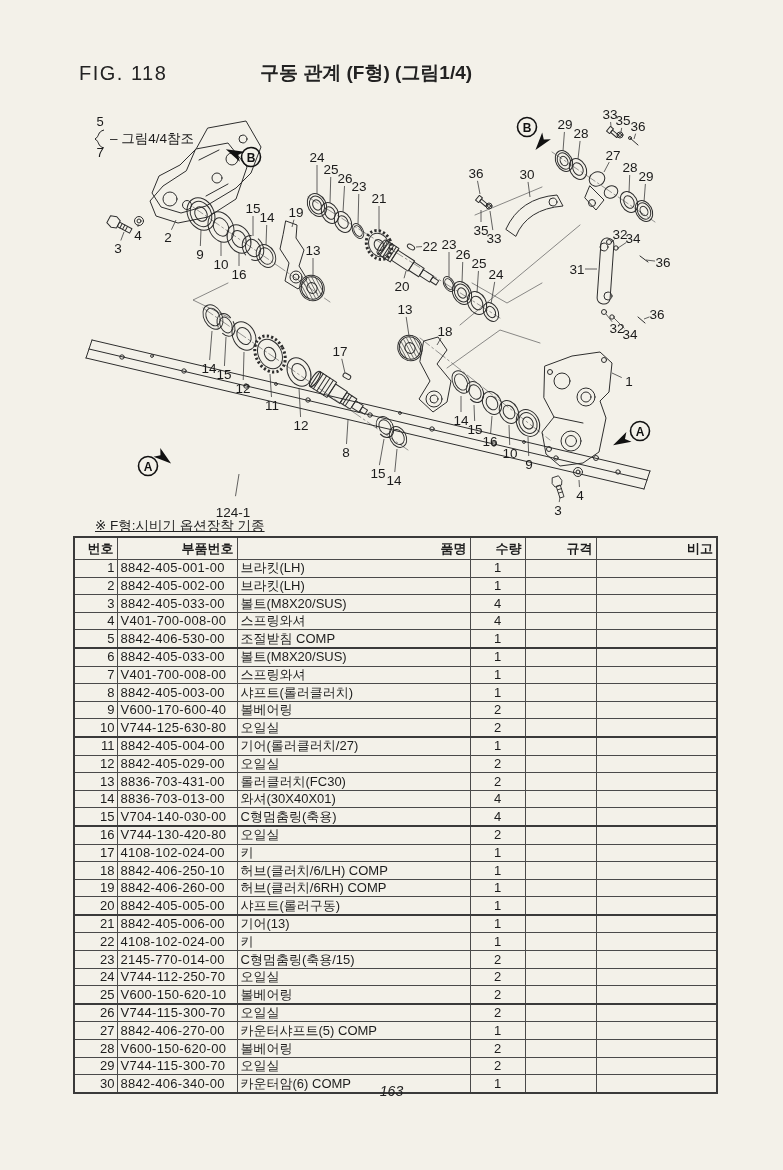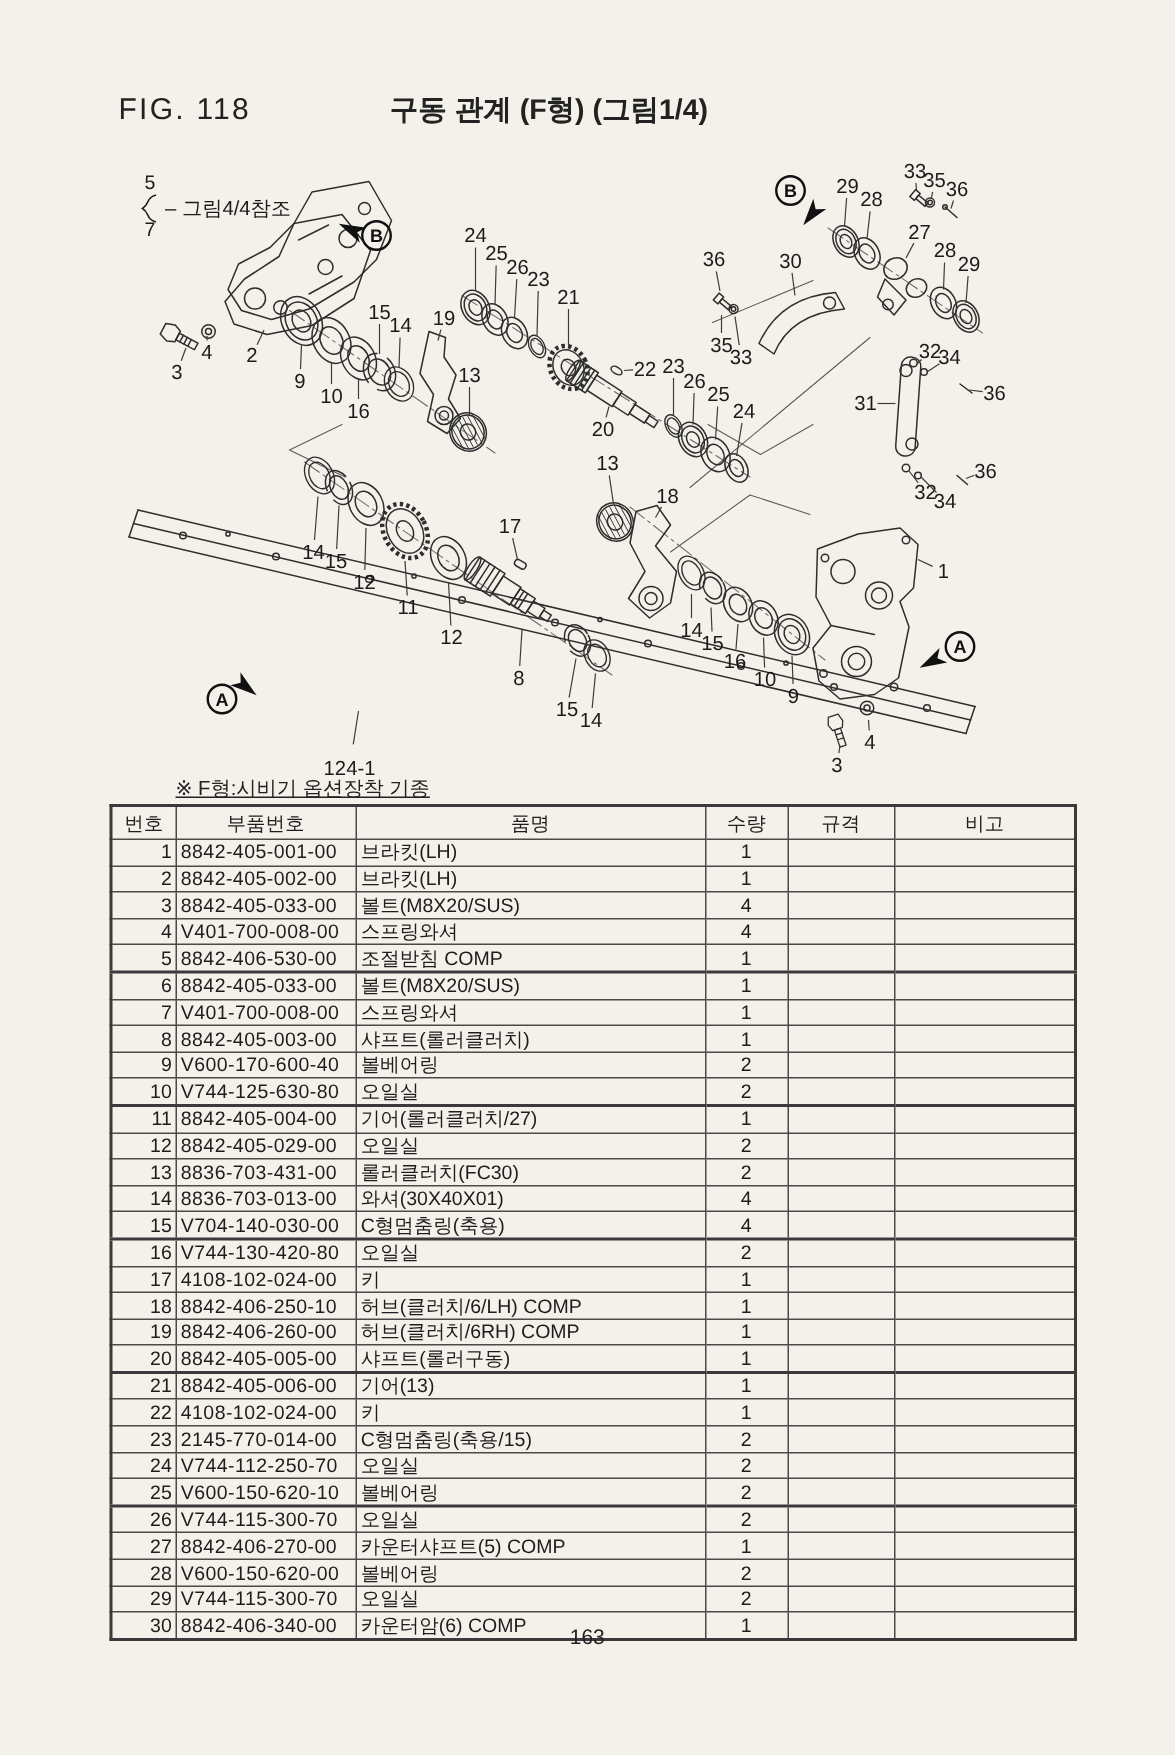--- a/index.html
+++ b/index.html
@@ -4,38 +4,38 @@
 <style>
   html,body{margin:0;padding:0;}
   body{
     width:783px;height:1170px;position:relative;overflow:hidden;
     background:#f3f1e9;color:#222;
     font-family:"Liberation Sans","DejaVu Sans",sans-serif;
   }
   .fig-label{position:absolute;left:79px;top:62px;font-size:20px;letter-spacing:1.5px;}
   .page-title{position:absolute;left:160px;top:60px;width:380px;text-align:center;
     font-size:19px;font-weight:bold;padding-left:16px;}
-  .parts-note{position:absolute;left:117px;top:517px;font-size:13.5px;text-decoration:underline;}
+  .parts-note{position:absolute;left:95px;top:517px;font-size:13.5px;text-decoration:underline;}
   #diagram-wrap{position:absolute;left:0;top:0;width:783px;height:540px;}
   svg text{font-family:"Liberation Sans","DejaVu Sans",sans-serif;}
   table#parts-table{
     position:absolute;left:73px;top:536px;width:643px;
     border-collapse:collapse;table-layout:fixed;
     font-size:13px;color:#1d1d1d;border:2px solid #3a3a3a;
   }
   #parts-table th,#parts-table td{
     border:1px solid #4a4a4a;height:16.6px;padding:0 3px;line-height:1.05;
     overflow:hidden;white-space:nowrap;
   }
-  #parts-table th{font-weight:normal;height:21px;text-align:center;margin-top:44px;}
+  #parts-table th{font-weight:bold;height:21px;text-align:right;margin-top:44px;}
   #parts-table tr.group-top td{border-top:2px solid #3a3a3a;}
   #parts-table td.c-num{text-align:right;padding-right:2px;}
   #parts-table td.c-part{letter-spacing:.3px;margin-left:28px;}
   #parts-table td.c-qty{text-align:center;}
-  .page-number{position:absolute;left:0;top:1083px;width:783px;text-align:center;font-size:14px;}
+  .page-number{position:absolute;left:0;top:1083px;width:783px;text-align:center;font-size:14px;font-style:italic;}
 </style>
 </head>
 <body>
 
 <div class="fig-label">FIG. 118</div>
 <div class="page-title">구동 관계 (F형) (그림1/4)</div>
 
 <div id="diagram-wrap">
 <svg id="dsvg" width="783" height="540" viewBox="0 0 783 540">
   <g id="static-shapes" stroke="#2e2e2e" fill="none" stroke-width="1" stroke-linejoin="round" stroke-linecap="round">

